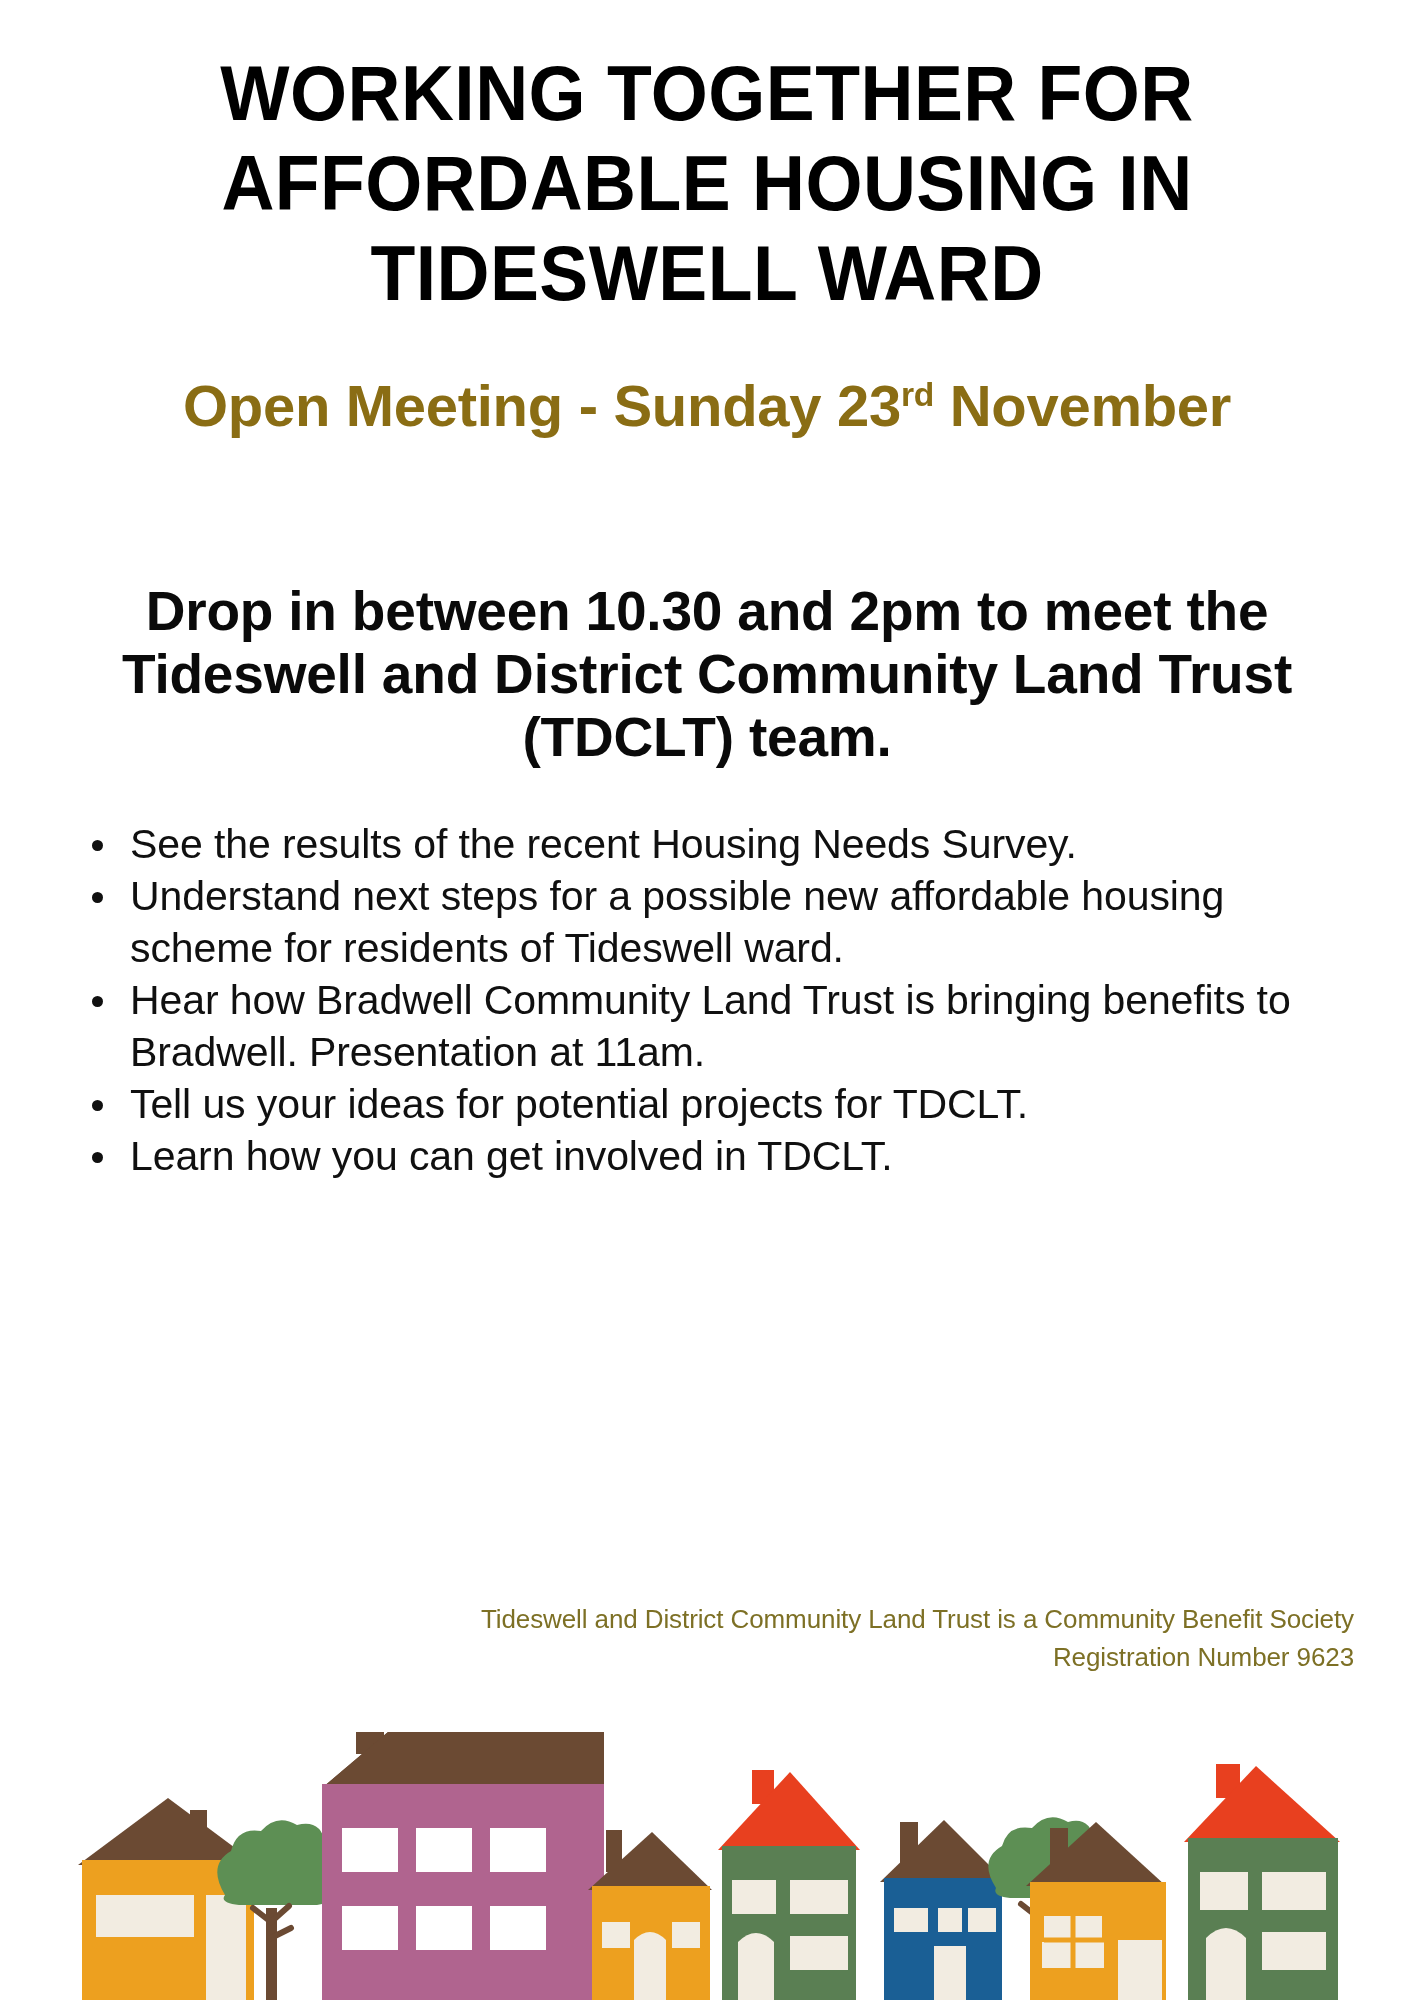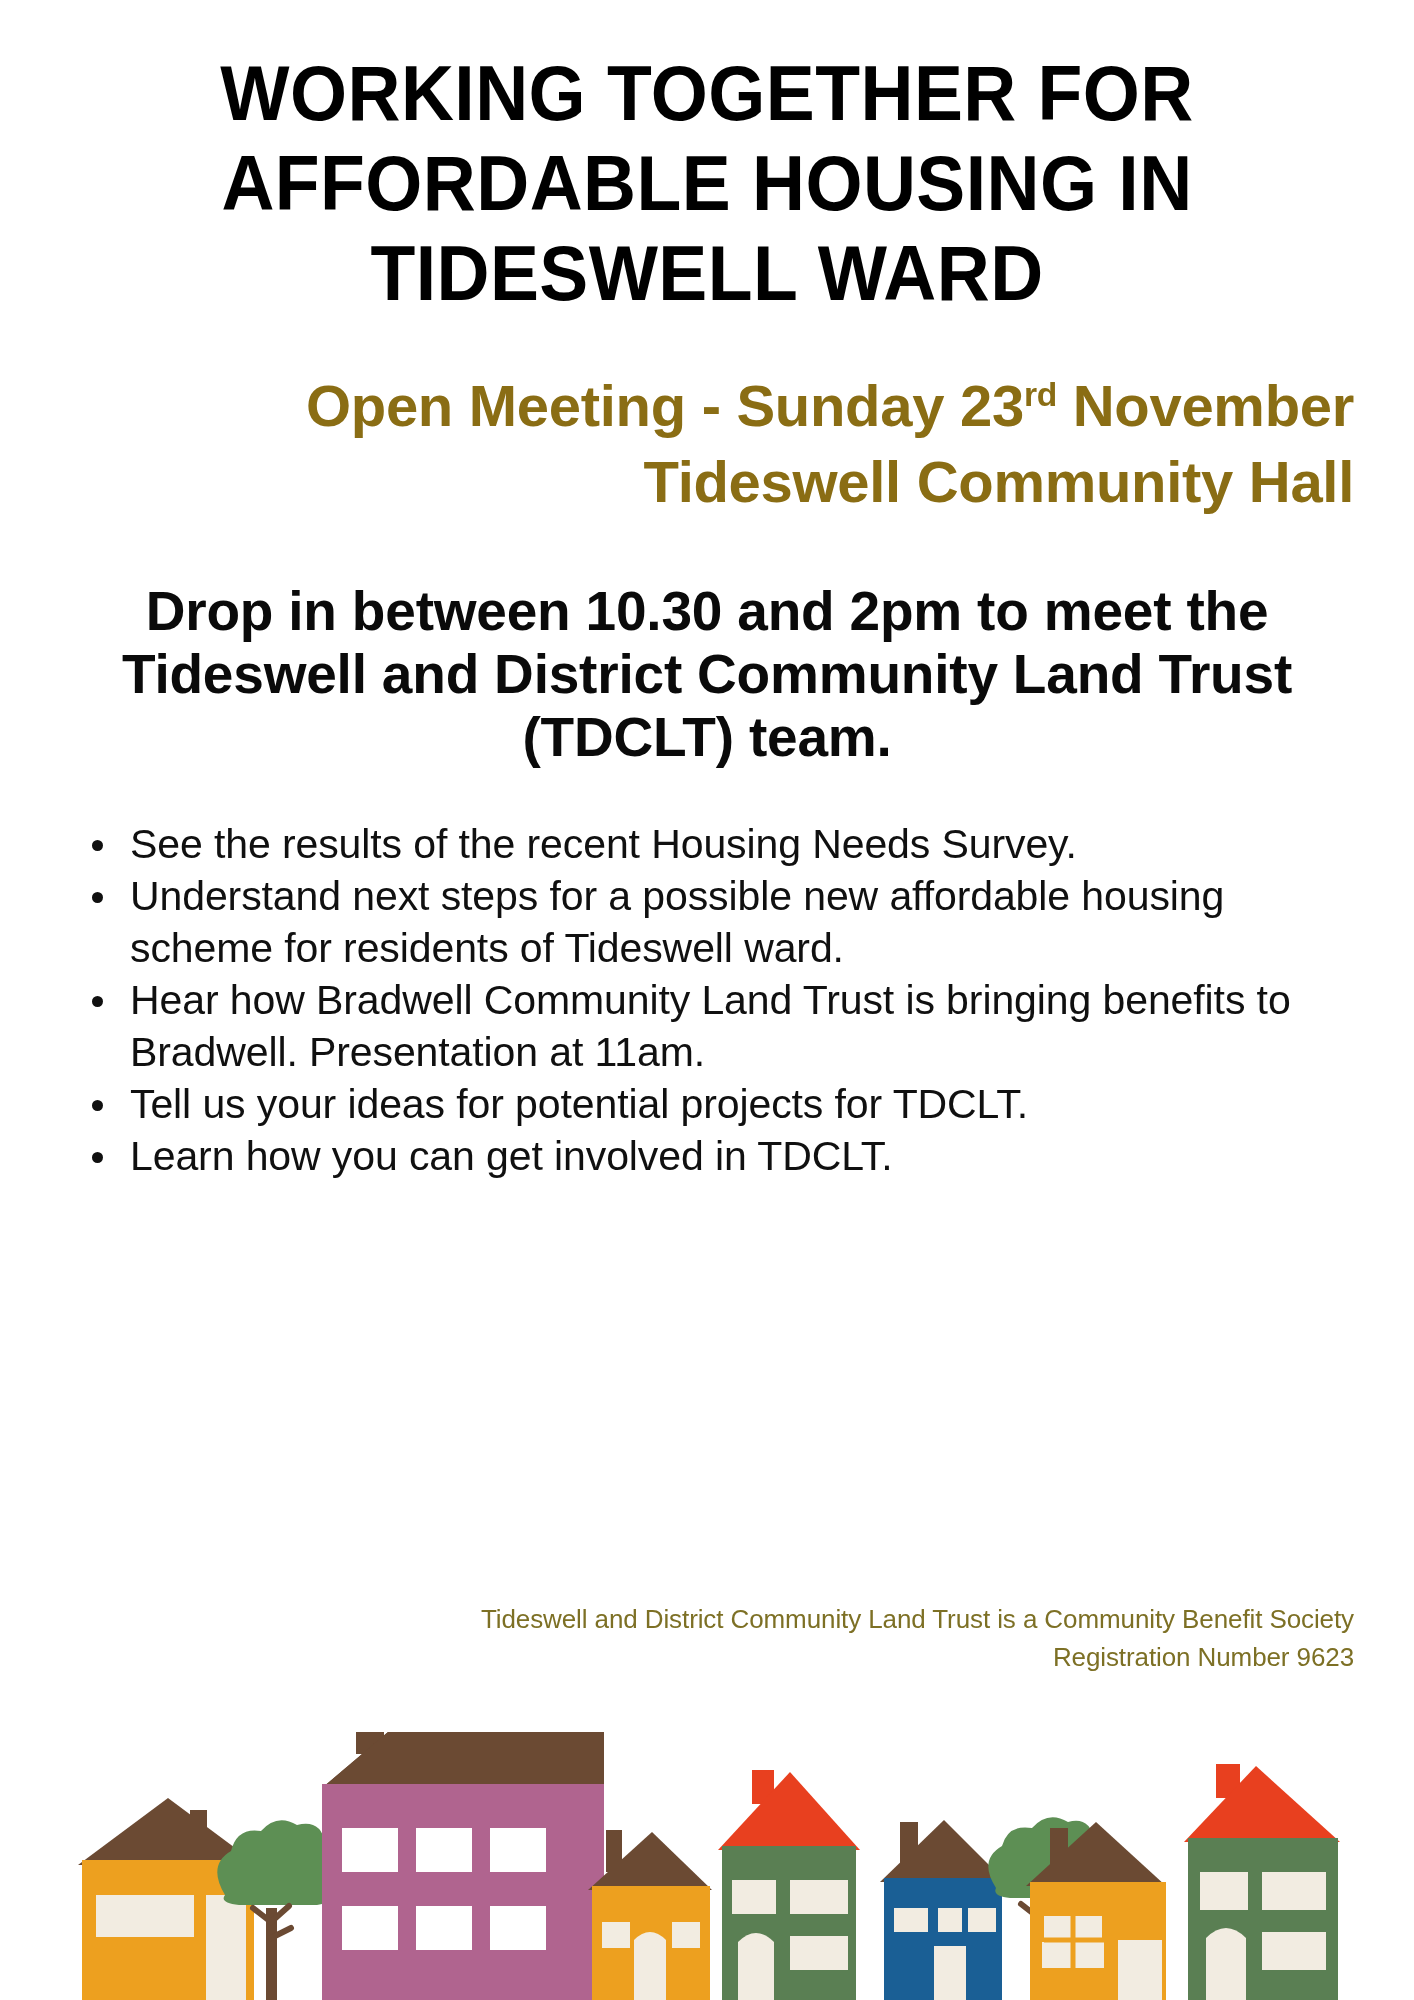--- a/index.html
+++ b/index.html
@@ -36,21 +36,21 @@
     transform: scaleX(0.94);
     transform-origin: center;
   }
 
   
   .subtitle-block {
     position: absolute;
     top: 368px;
     left: 60px;
     width: 1294px;
-    text-align: right;
+    text-align: center;
   }
   .subtitle-line {
     font-family: "Liberation Sans", sans-serif;
     font-weight: 700;
     font-size: 58px;
     line-height: 76px;
     color: #8a6d14;
     letter-spacing: -0.3px;
   }
   .sup {
@@ -140,21 +140,20 @@
 <div class="poster">
 
   <div class="title-block">
     <div class="title-line">WORKING TOGETHER FOR</div>
     <div class="title-line">AFFORDABLE HOUSING IN</div>
     <div class="title-line">TIDESWELL WARD</div>
   </div>
 
   <div class="subtitle-block">
     <div class="subtitle-line"><span>Open Meeting - Sunday 23</span><span class="sup">rd</span><span> November</span></div>
-    <div class="subtitle-line">Tideswell Community Hall</div>
   </div>
 
   <div class="lead-block">
     <div class="lead-line">Drop in between 10.30 and 2pm to meet the</div>
     <div class="lead-line">Tideswell and District Community Land Trust</div>
     <div class="lead-line">(TDCLT) team.</div>
   </div>
 
   <ul class="bullets">
     <li class="bullet-item">See the results of the recent Housing Needs Survey.</li>

